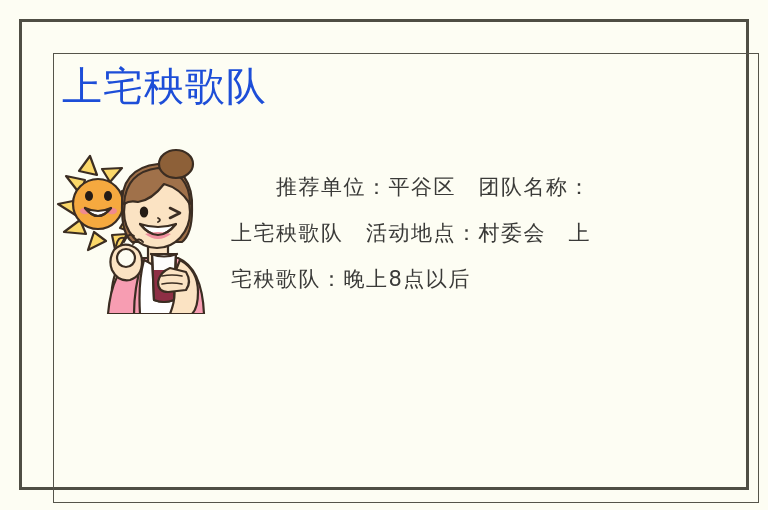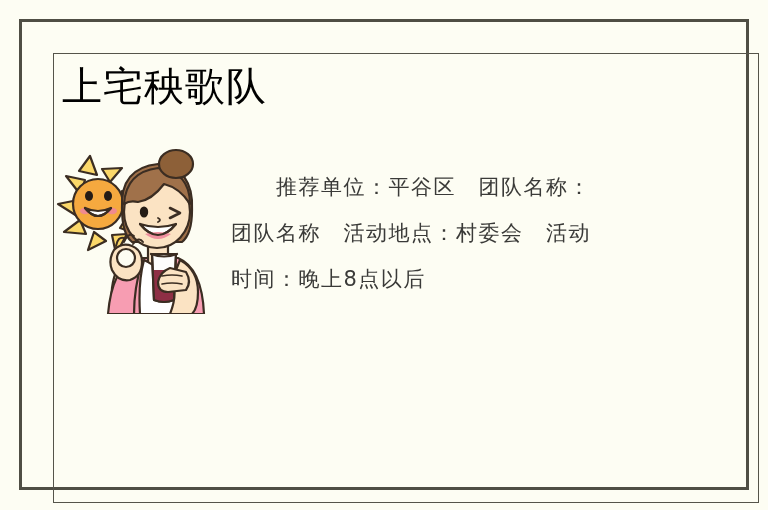--- a/index.html
+++ b/index.html
@@ -43,21 +43,21 @@
   }
 
   
   .title {
     position: absolute;
     left: 62px;
     top: 62px;
     font-size: 40px;
     line-height: 48px;
     letter-spacing: 1px;
-    color: #000000;
+    color: #1d4ed8;
     font-family: "Liberation Sans", "DejaVu Sans", sans-serif;
     white-space: nowrap;
   }
 
   
   .illustration {
     position: absolute;
     left: 52px;
     top: 142px;
     width: 172px;
@@ -161,15 +161,15 @@
           <path d="M62 108 Q56 118 60 128 Q66 140 78 138 Q90 134 90 120 Q90 108 80 104 Q70 100 62 108 Z" fill="#fbe3c3"></path>
           <circle cx="74" cy="116" r="9" fill="#fdfdf3"></circle>
           <path d="M64 104 Q66 94 72 96" fill="none" stroke-width="2"></path>
           <path d="M72 100 Q76 90 82 94" fill="none" stroke-width="2"></path>
           <path d="M81 102 Q87 94 91 100" fill="none" stroke-width="2"></path>
         </g>
       </g>
     </svg>
   </div>
 
-  <div class="bodytext">　　推荐单位：平谷区　团队名称：团队名称　活动地点：村委会　活动时间：晚上8点以后</div>
+  <div class="bodytext">　　推荐单位：平谷区　团队名称：上宅秧歌队　活动地点：村委会　上宅秧歌队：晚上8点以后</div>
 
 </div>
 
 </body></html>

